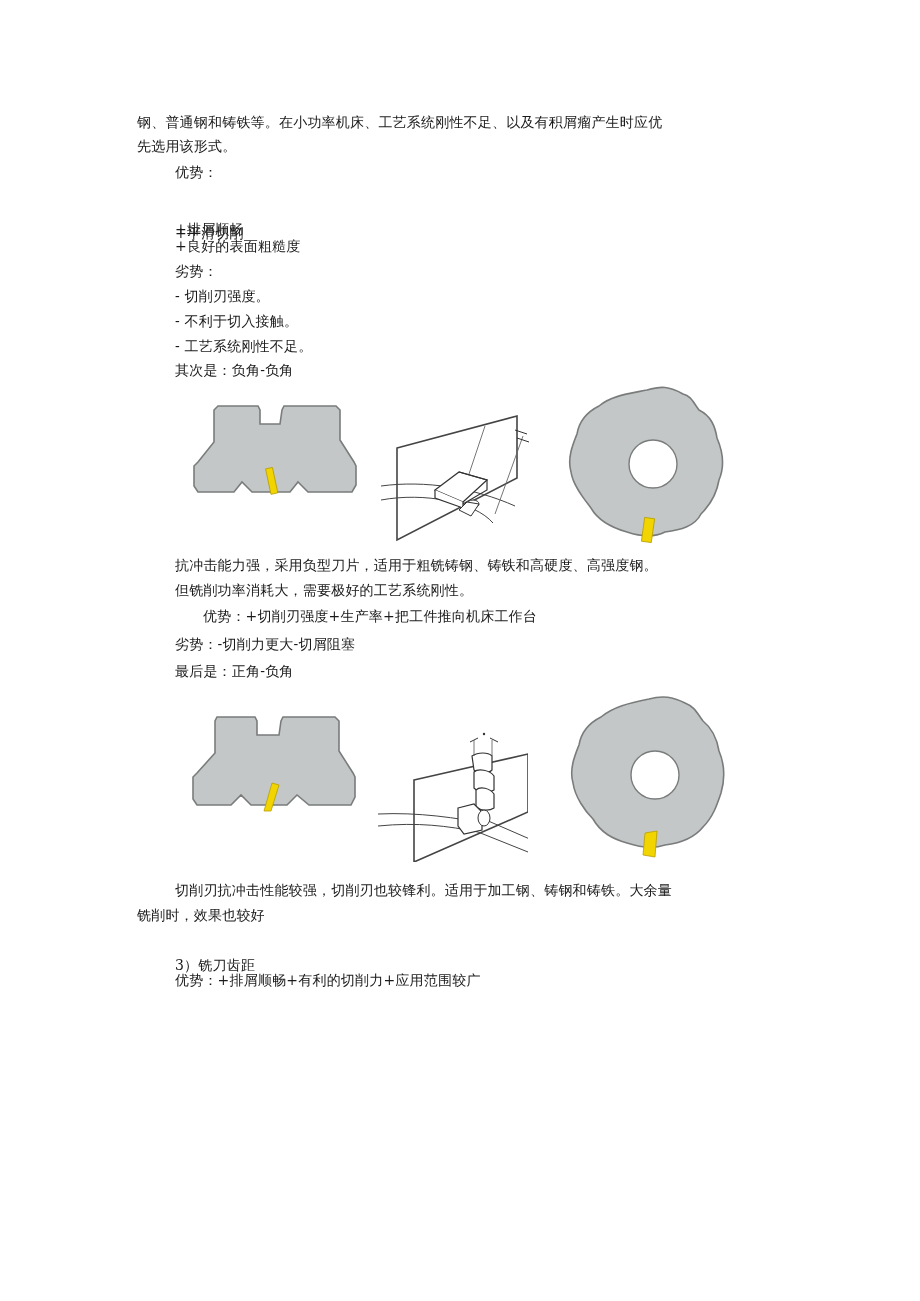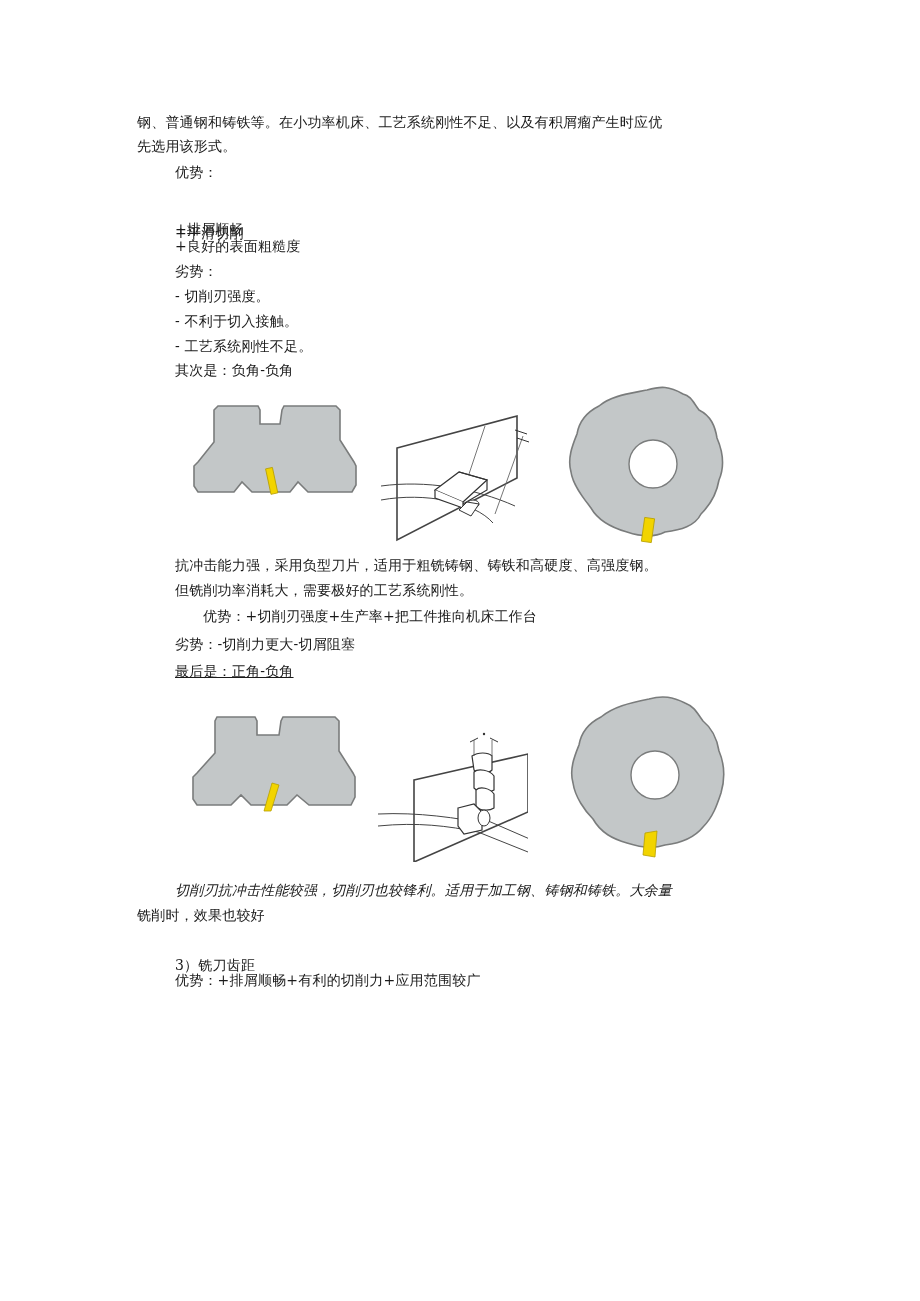--- a/index.html
+++ b/index.html
@@ -54,21 +54,21 @@
     <path d="M82 8 C96 4 104 4 118 12 C126 14 128 20 134 28 C146 34 150 44 152 56 C158 70 160 84 154 98 C152 110 146 122 136 132 C130 144 116 148 100 150 C88 156 74 154 62 150 C48 146 34 140 26 126 C20 118 8 104 6 90 C2 76 8 62 12 52 C14 40 22 30 34 24 C46 14 62 12 82 8 Z" fill="#c3c7c8" stroke="#7a7c7c" stroke-width="1.6"></path>
     <circle cx="88" cy="82" r="24" fill="#fff" stroke="#7a7c7c" stroke-width="1.4"></circle>
     <rect x="78" y="136" width="10" height="24" fill="#f2d400" stroke="#b79f00" stroke-width="0.8" transform="rotate(8 83 148)"></rect>
   </svg>
 </div>
 
 <div class="line" style="left:175px; top:553px;">抗冲击能力强，采用负型刀片，适用于粗铣铸钢、铸铁和高硬度、高强度钢。</div>
 <div class="line" style="left:175px; top:578px;">但铣削功率消耗大，需要极好的工艺系统刚性。</div>
 <div class="line" style="left:175px; top:604px;margin-left:28px;">优势：+切削刃强度+生产率+把工件推向机床工作台</div>
 <div class="line" style="left:175px; top:632px;">劣势：-切削力更大-切屑阻塞</div>
-<div class="line" style="left:175px; top:659px;text-decoration:underline;">最后是：正角-负角</div>
+<div class="line" style="left:175px; top:659px;">最后是：正角-负角</div>
 
 <div class="fig" style="left:187px; top:715px;">
   <svg width="175" height="100" viewBox="0 0 175 100">
     <path d="M30 2 L68 2 L70 6 L70 20 L92 20 L94 6 L96 2 L148 2 L152 6 L152 36 L166 58 L168 62 L168 82 L164 90 L122 90 L110 80 L100 90 L64 90 L54 80 L44 90 L10 90 L6 84 L6 62 L10 58 L28 38 L28 6 Z" fill="#c3c7c8" stroke="#7a7c7c" stroke-width="1.6"></path>
     <path d="M85 68 L92 70 L84 96 L77 96 Z" fill="#f2d400" stroke="#b79f00" stroke-width="0.8"></path>
   </svg>
 </div>
 
 <div class="fig" style="left:378px; top:722px;">
   <svg width="150" height="140" viewBox="0 0 150 140">
@@ -89,16 +89,16 @@
 </div>
 
 <div class="fig" style="left:565px; top:695px;">
   <svg width="175" height="165" viewBox="0 0 175 165">
     <path d="M84 4 C98 0 108 2 120 8 C130 12 132 18 138 26 C148 34 152 44 154 56 C160 70 160 84 156 98 C152 110 148 122 138 132 C130 142 116 148 100 150 C88 154 74 152 62 148 C48 144 36 138 28 124 C20 116 10 102 8 88 C4 74 10 60 14 50 C16 38 24 28 36 22 C48 12 64 8 84 4 Z" fill="#c3c7c8" stroke="#7a7c7c" stroke-width="1.6"></path>
     <circle cx="90" cy="80" r="24" fill="#fff" stroke="#7a7c7c" stroke-width="1.4"></circle>
     <path d="M80 138 L92 136 L90 162 L78 160 Z" fill="#f2d400" stroke="#b79f00" stroke-width="0.8"></path>
   </svg>
 </div>
 
-<div class="line" style="left:175px; top:878px;font-style:italic;">切削刃抗冲击性能较强，切削刃也较锋利。适用于加工钢、铸钢和铸铁。大余量</div>
+<div class="line" style="left:175px; top:878px;">切削刃抗冲击性能较强，切削刃也较锋利。适用于加工钢、铸钢和铸铁。大余量</div>
 <div class="line" style="left:137px; top:903px;">铣削时，效果也较好</div>
 <div class="line" style="left:175px; top:968px;">优势：+排屑顺畅+有利的切削力+应用范围较广</div>
 <div class="line" style="left:175px; top:953px;">3）铣刀齿距</div>
 
 </body></html>

